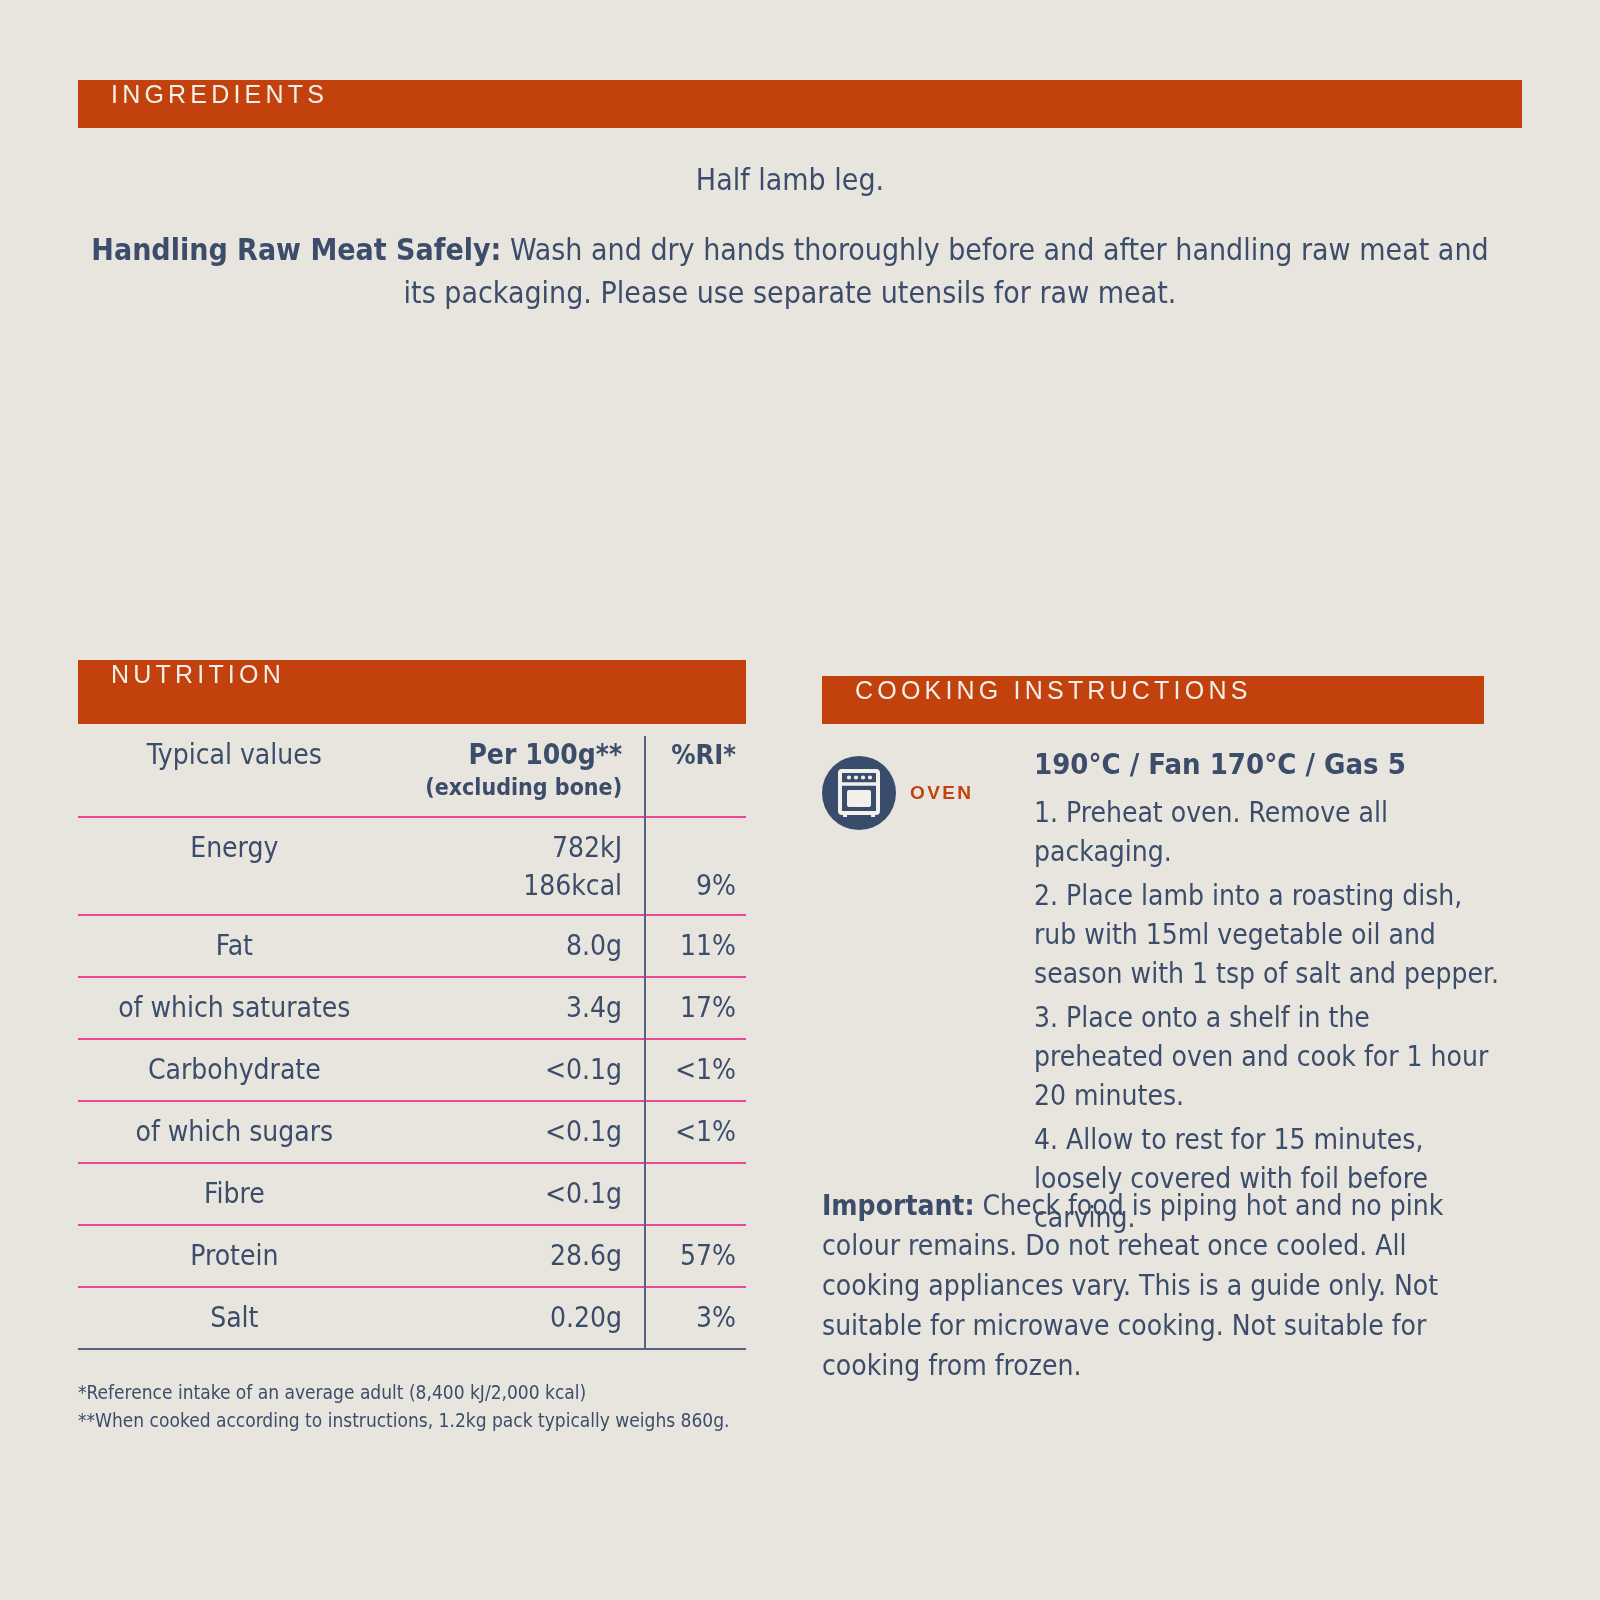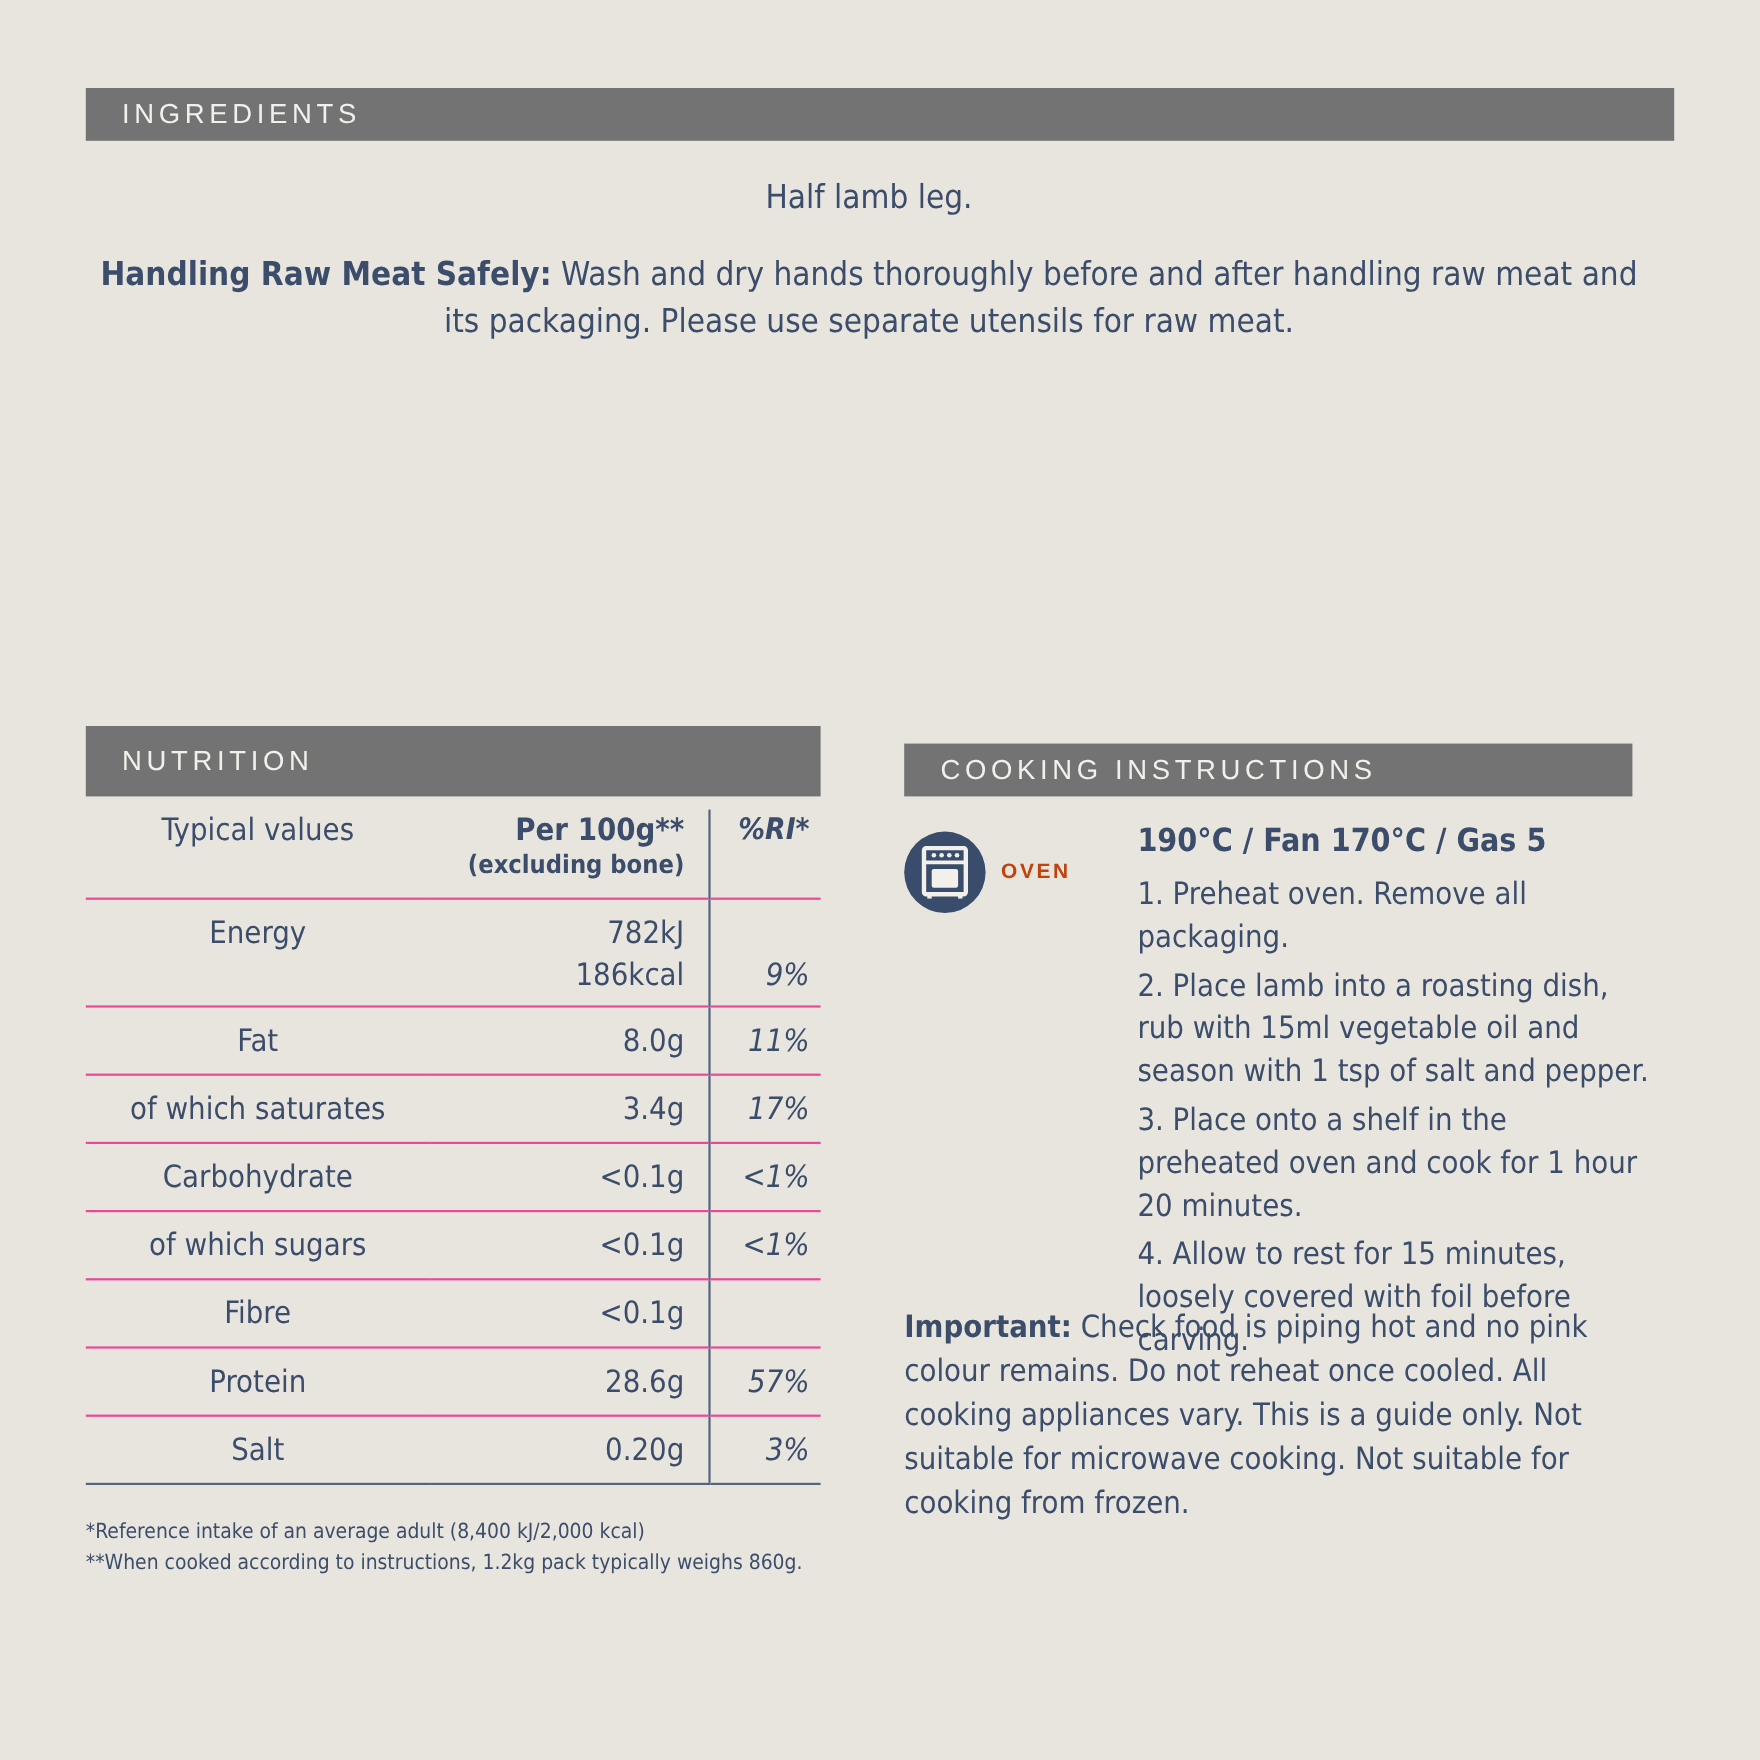--- a/index.html
+++ b/index.html
@@ -16,23 +16,23 @@
   }
   .page {
     position: relative;
     width: 1600px;
     height: 1600px;
   }
 
   
   .bar {
     position: absolute;
-    background: #737373;
+    background: #c2410c;
     display: flex;
-    align-items: center;
+    align-items: flex-start;
     box-sizing: border-box;
   }
   .bar-label {
     color: #f2f0ea;
     font-size: 25px;
     letter-spacing: 4.2px;
     font-weight: 400;
     padding-left: 33px;
     font-family: "Liberation Sans", sans-serif;
   }
@@ -75,21 +75,21 @@
     color: #3c4d6b;
   }
   table.nutri td, table.nutri th {
     padding: 0;
     font-weight: normal;
     vertical-align: top;
   }
   .col-name  { width: 330px; text-align: center; }
   .col-value { width: 245px; text-align: right; padding-right: 22px !important; }
   .col-ri    { width: 93px;  text-align: right; padding-right: 10px !important;
-               border-left: 2px solid #55637f; font-style: italic; }
+               border-left: 2px solid #55637f; }
 
   .hdr td {
     font-size: 28px;
     padding-top: 2px !important;
     padding-bottom: 14px !important;
     line-height: 34px;
   }
   .hdr .col-name { font-size: 28px; }
   .hdr .hdr-main { font-weight: bold; display: block; }
   .hdr .hdr-sub  { font-weight: bold; display: block; font-size: 23px; line-height: 30px; }

